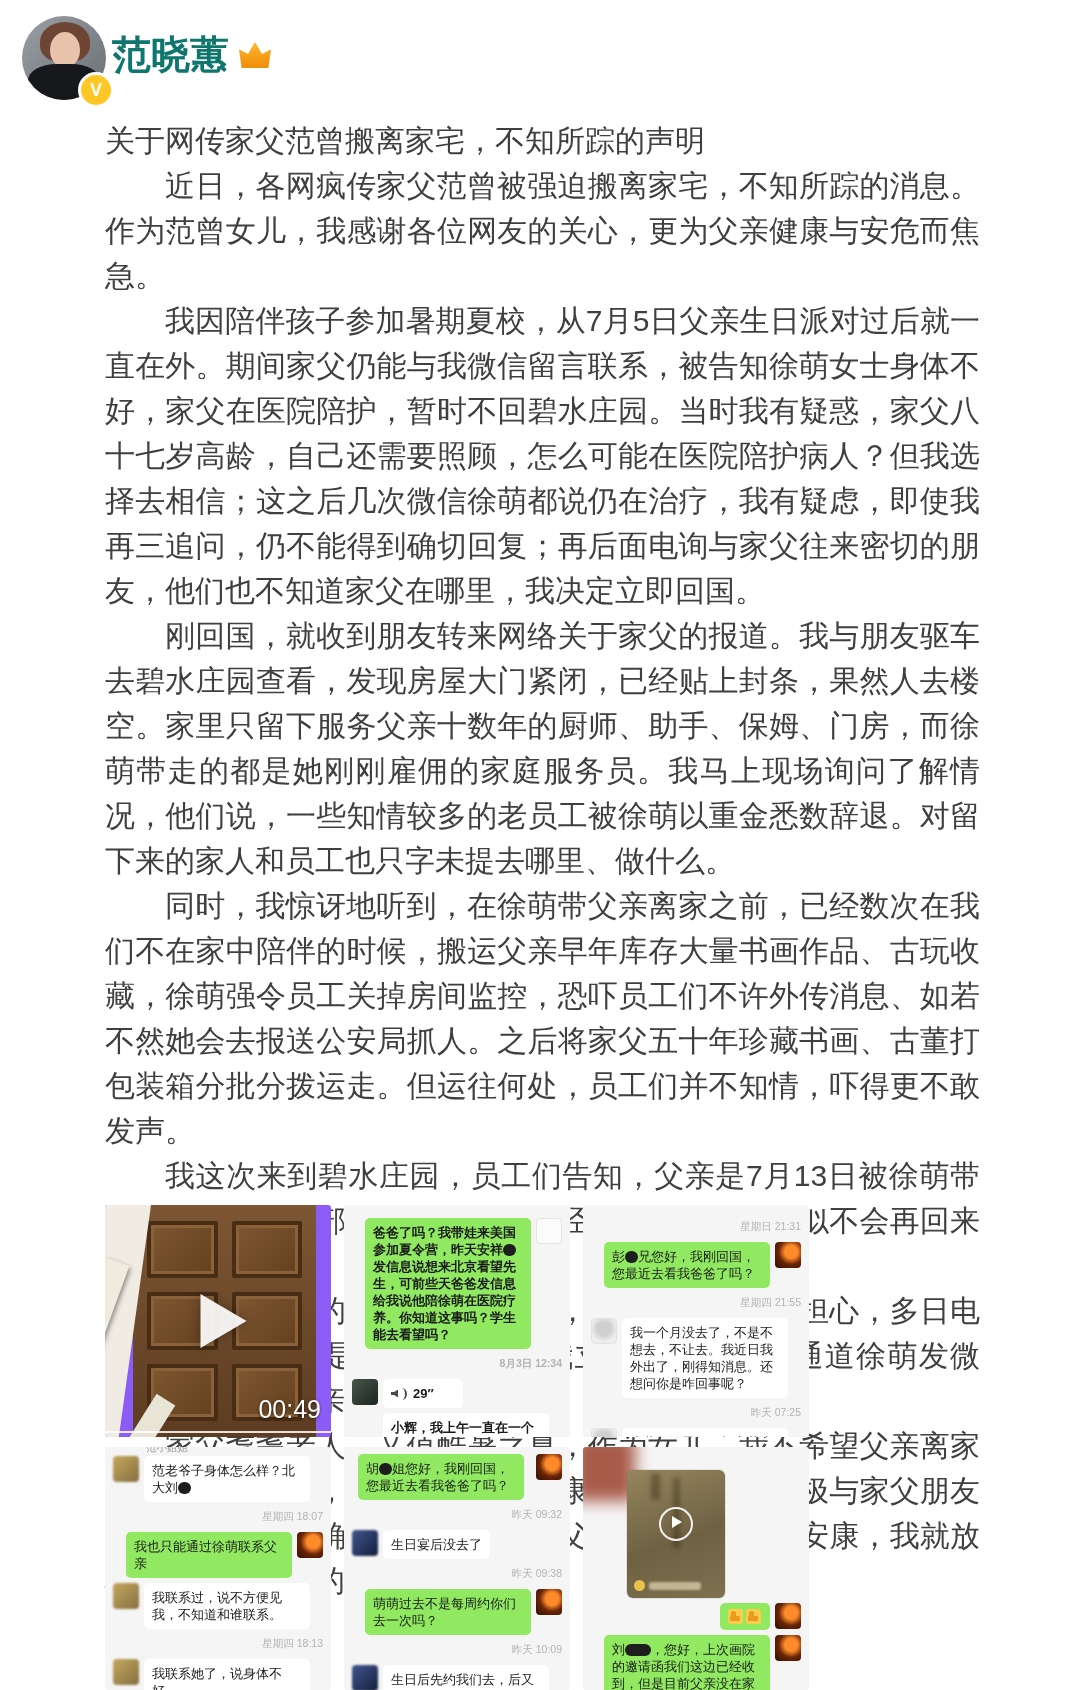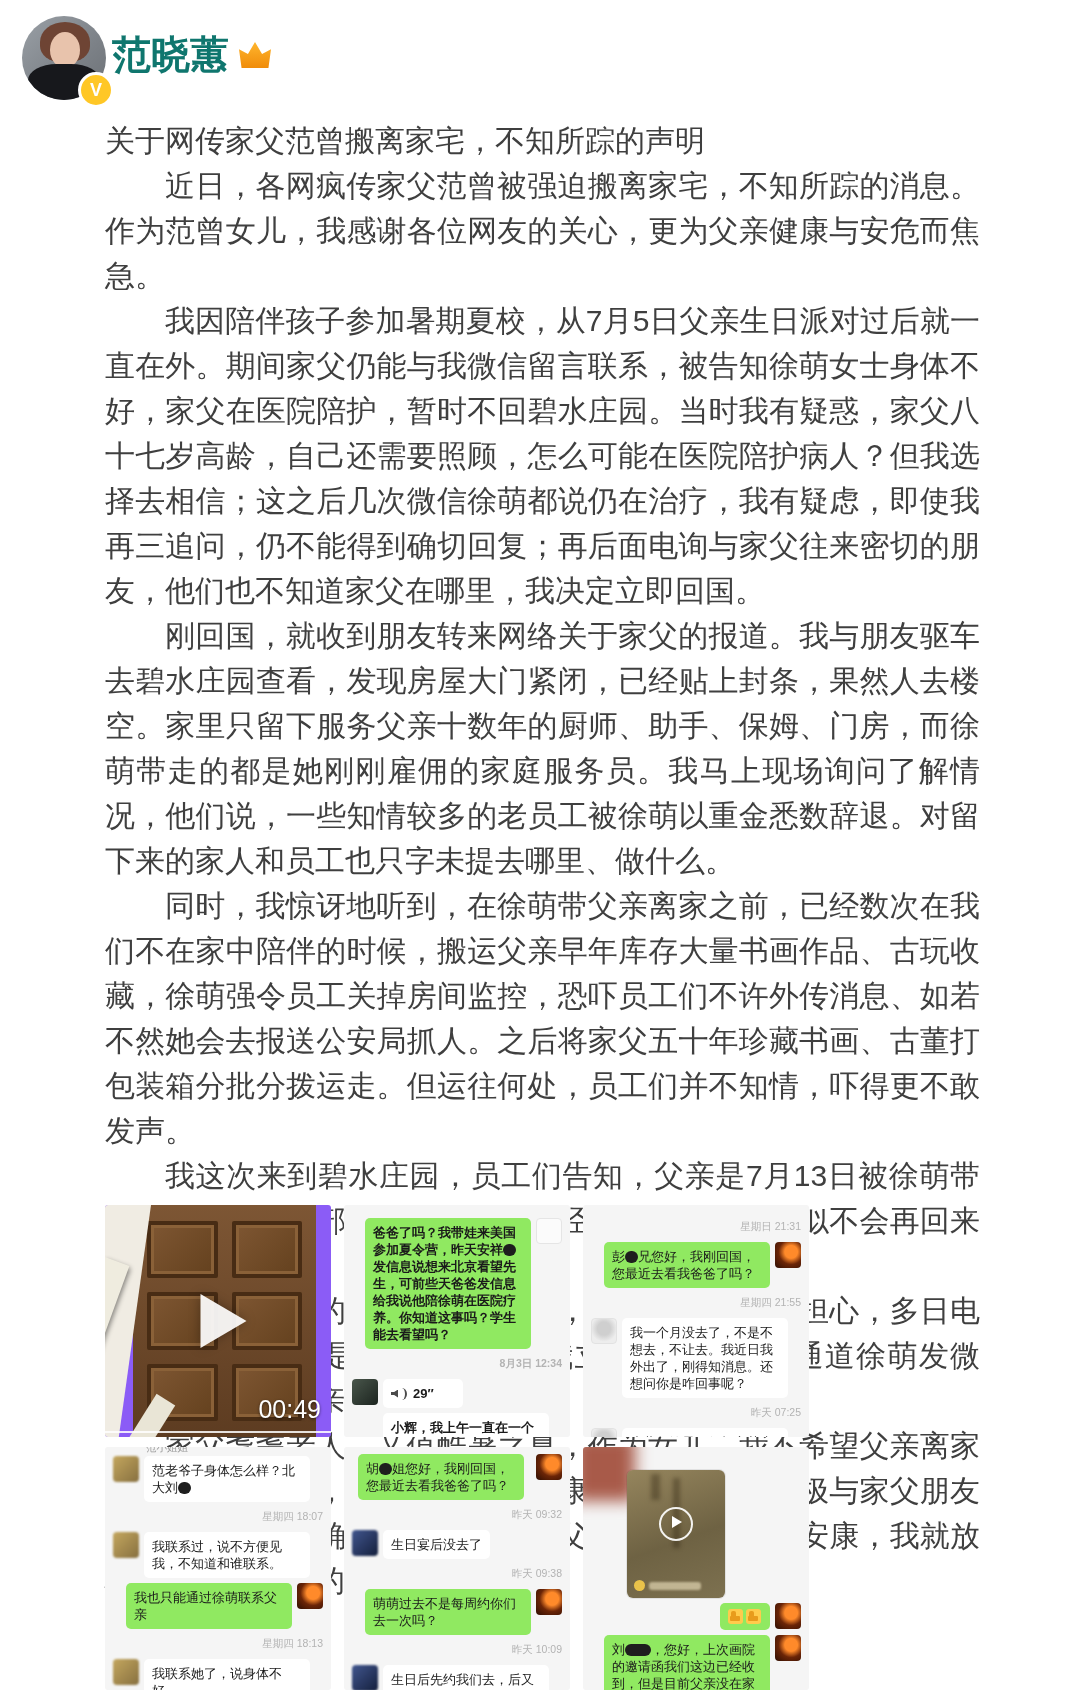--- a/index.html
+++ b/index.html
@@ -187,27 +187,27 @@
     </div>
 
     <div class="cell chat r2" style="padding-top:0;">
       <div style="margin-top:-6px;">
         <div class="cnick">范小姐姐</div>
         <div class="mrow left" style="margin-top:0;">
           <span class="cav av-tan"></span>
           <span class="bub white">范老爷子身体怎么样？北大刘<span class="redact" style="width:13px"></span></span>
         </div>
         <div class="ctime">星期四 18:07</div>
-        <div class="mrow left">
-          <span class="cav av-tan"></span>
-          <span class="bub white">我联系过，说不方便见我，不知道和谁联系。</span>
-        </div>
         <div class="mrow right">
           <span class="cav av-fire"></span>
           <span class="bub green">我也只能通过徐萌联系父亲</span>
+        </div>
+        <div class="mrow left">
+          <span class="cav av-tan"></span>
+          <span class="bub white">我联系过，说不方便见我，不知道和谁联系。</span>
         </div>
         <div class="ctime">星期四 18:13</div>
         <div class="mrow left">
           <span class="cav av-tan"></span>
           <span class="bub white">我联系她了，说身体不好。</span>
         </div>
       </div>
     </div>
 
     <div class="cell chat r2">

